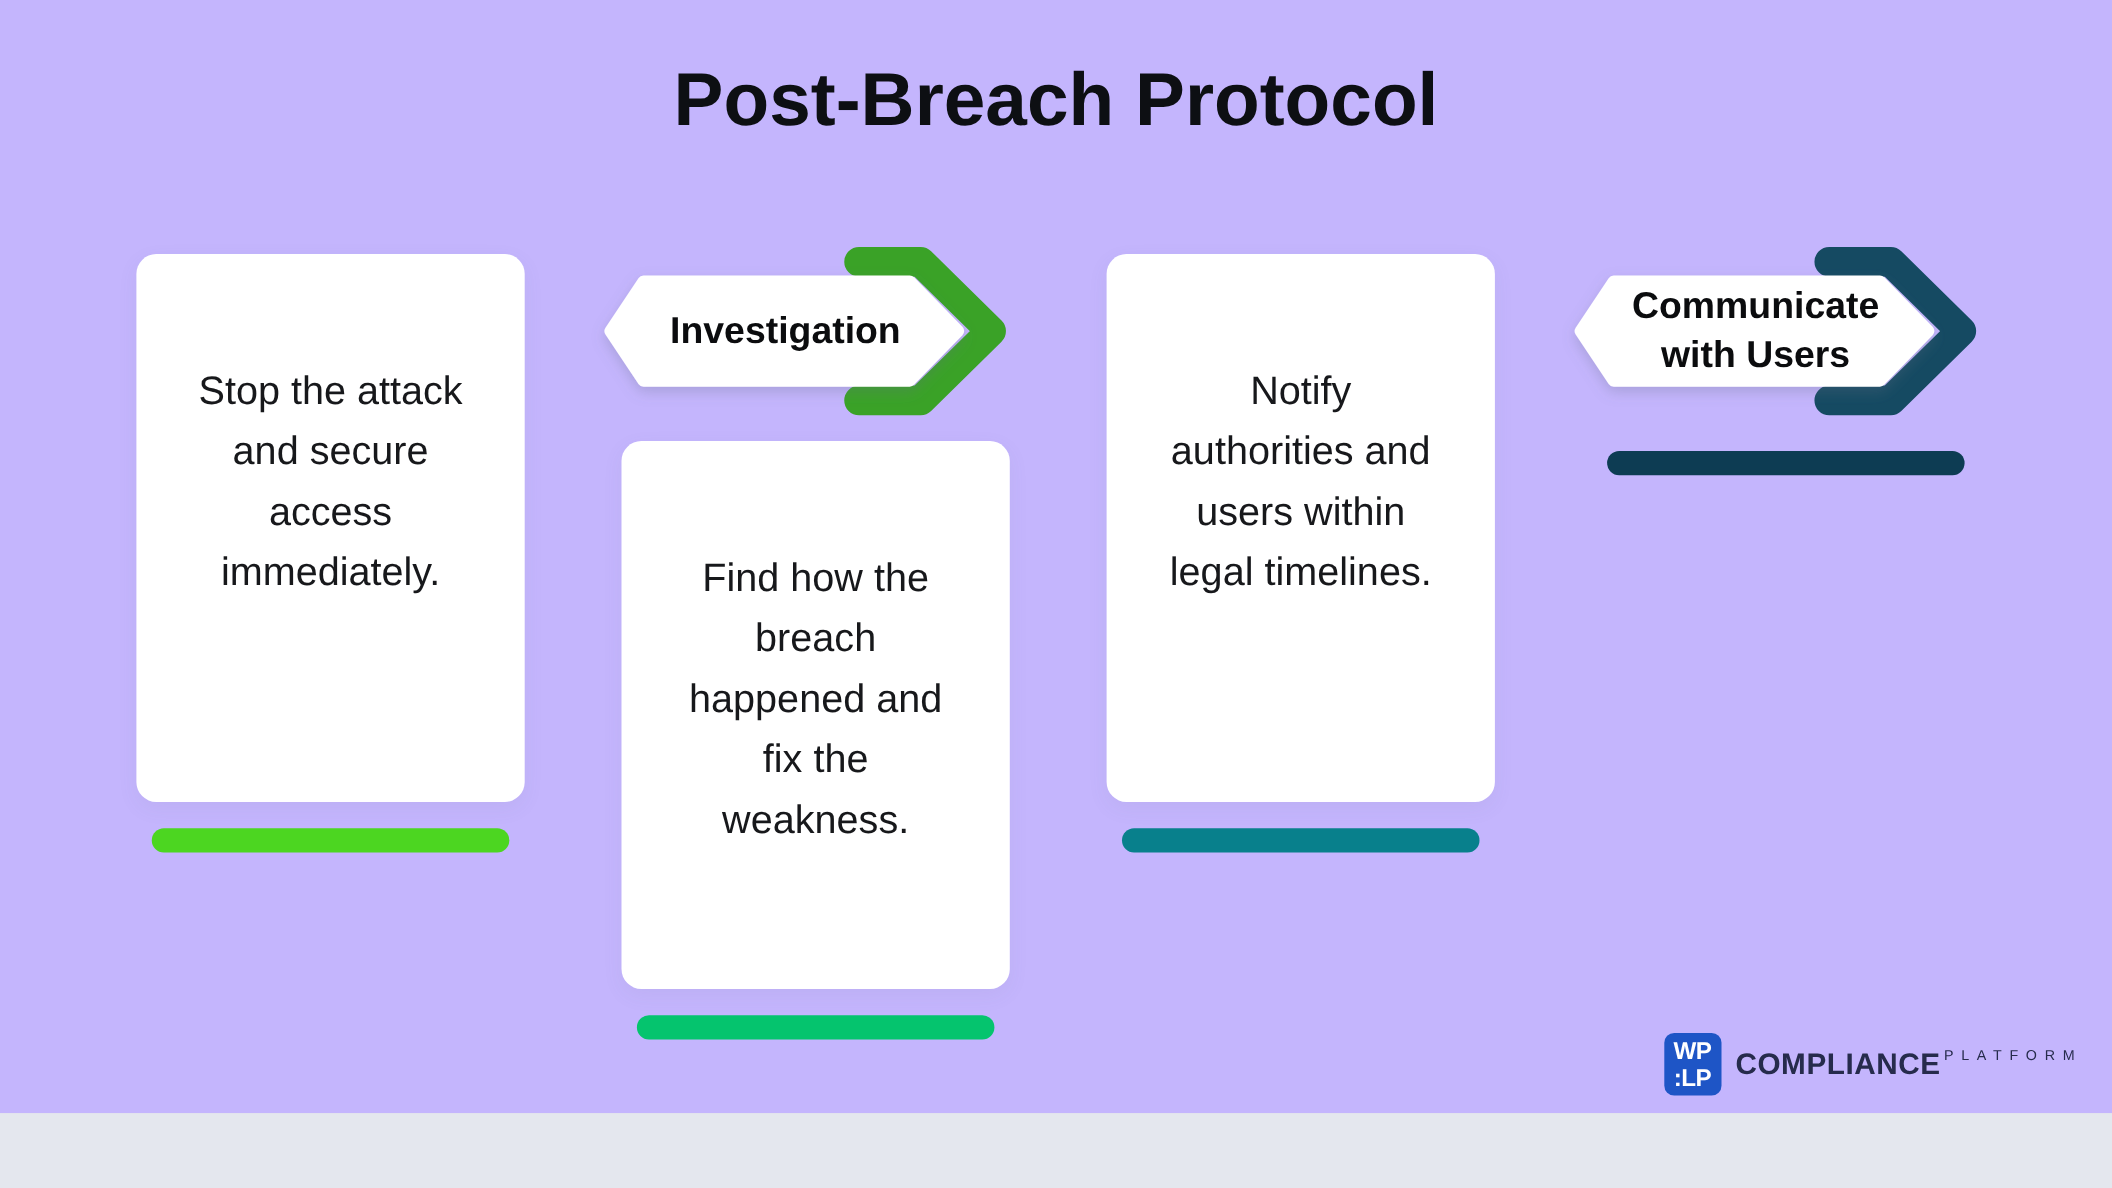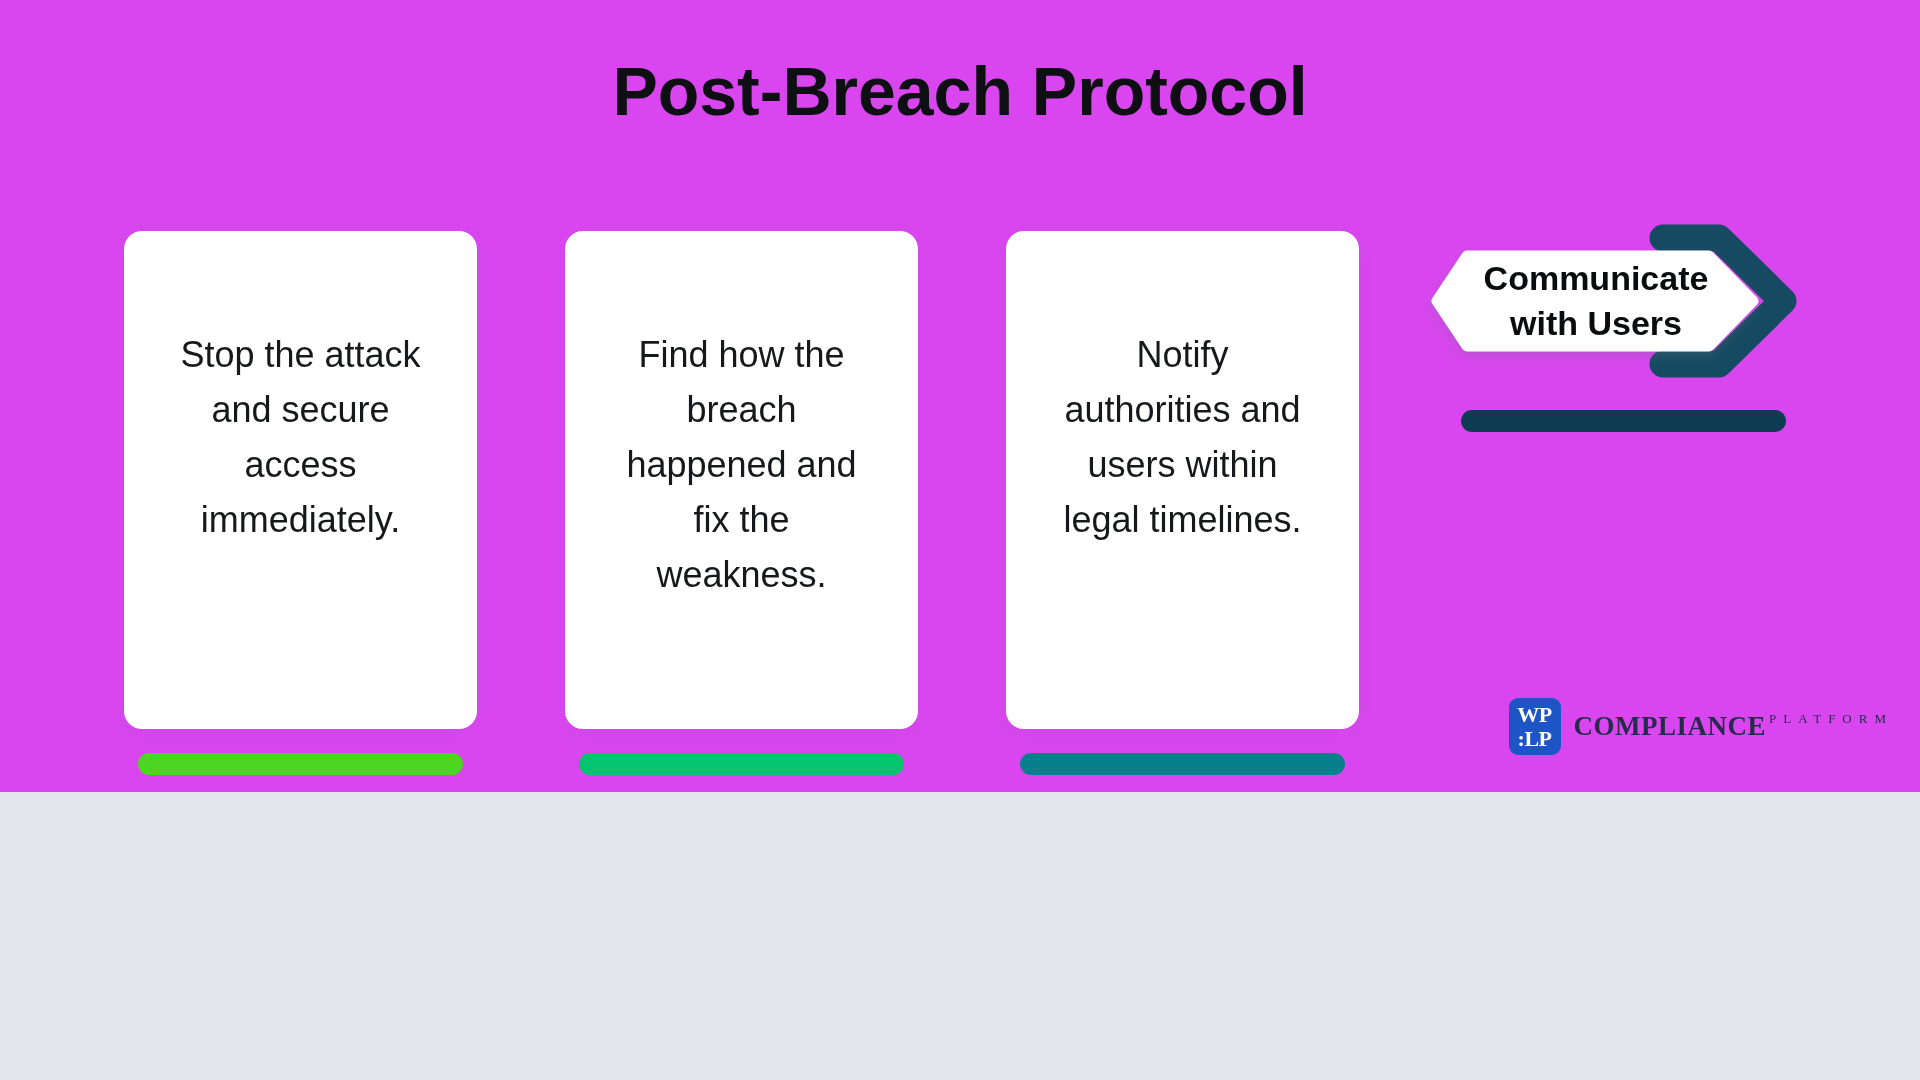--- a/index.html
+++ b/index.html
@@ -1,21 +1,21 @@
 <!DOCTYPE html>
 <html><head>
 <meta charset="utf-8">
 <style>
   * { margin: 0; padding: 0; box-sizing: border-box; }
   html, body { background: #e4e7ee; }
   .canvas {
     position: relative;
     width: 1920px;
-    height: 792px;
-    background: #d946ef;
+    height: 1012px;
+    background: #c4b5fd;
     overflow: hidden;
     font-family: "Liberation Sans", sans-serif;
   }
   .title {
     margin-top: 52px;
     text-align: center;
     font-size: 68px;
     font-weight: 700;
     letter-spacing: 0px;
     color: #0D0F13;
@@ -79,25 +79,24 @@
     color: #17181B;
   }
   .bar {
     height: 22px;
     border-radius: 12px;
     margin: 24px 14px 0;
   }
   .logo {
     position: absolute;
     right: 27px;
-    bottom: 37px;
+    bottom: 16px;
     display: flex;
     align-items: center;
     gap: 13px;
-    font-family: Liberation Serif, serif;
   }
   .logo-box {
     width: 52px;
     height: 57px;
     border-radius: 9px;
     display: flex;
     flex-direction: column;
     align-items: center;
     justify-content: center;
     color: #ffffff;
@@ -139,20 +138,27 @@
       <div class="card">
         <div class="desc">Stop the attack
 and secure
 access
 immediately.</div>
       </div>
       <div class="bar" style="background: rgb(76, 214, 33);"></div>
     </div>
 
     <div class="col">
+      <div class="header">
+        <svg class="chev-svg" viewBox="0 0 380 170">
+          <polyline class="arrowband" points="230,22 286,22 350,85 286,148 230,148" stroke="#3AA227"></polyline>
+          <polygon class="banner" points="4,85 34,40 276,40 320,85 276,130 34,130" filter="url(#bshadow)"></polygon>
+        </svg>
+        <div class="label">Investigation</div>
+      </div>
       <div class="card">
         <div class="desc">Find how the
 breach
 happened and
 fix the
 weakness.</div>
       </div>
       <div class="bar" style="background: rgb(5, 196, 110);"></div>
     </div>
 

